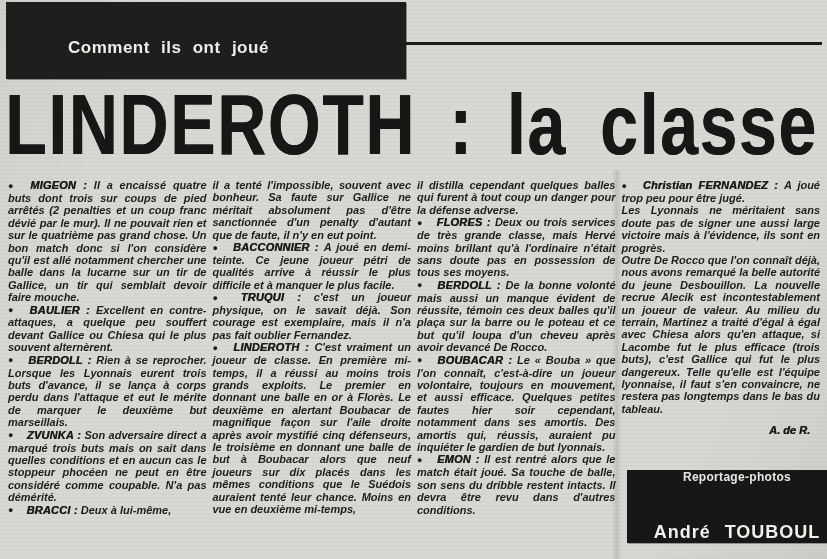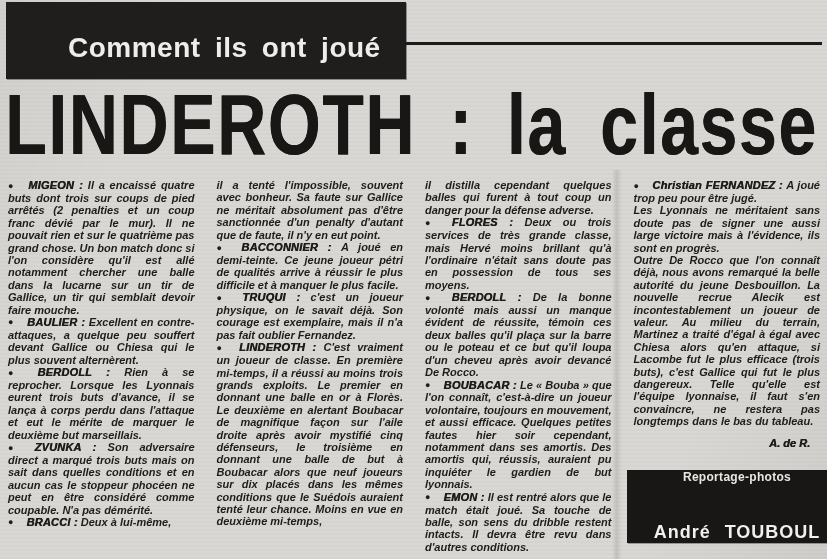--- a/index.html
+++ b/index.html
@@ -22,21 +22,21 @@
   }
   .banner{
     position:absolute;left:6px;top:2px;width:400px;height:77px;
     background:#1f1e1c;
     box-shadow:1px 1px 0 rgba(0,0,0,0.35);
     display:flex;align-items:center;
   }
   .banner-label{
     color:#eeedea;
     font-weight:bold;
-    font-size:28px;
+    font-size:17px;
     letter-spacing:0.5px;
     word-spacing:6px;
     padding-left:62px;
     padding-top:14px;
   }
   .rule{
     position:absolute;left:405px;top:42px;width:417px;height:3px;
     background:#1c1b19;
   }
   .headline{
@@ -47,21 +47,21 @@
     letter-spacing:2px;
     word-spacing:16px;
     white-space:nowrap;
     transform:scaleX(0.80);
     transform-origin:left center;
     color:#181715;
     text-shadow:0.5px 0 #181715;
   }
   .columns{
     position:absolute;left:8px;top:179px;width:812px;
-    display:flex;gap:22px;
+    display:flex;gap:6px;
   }
   .col{flex:1 1 0;min-width:0;}
   .para{
     margin:0;
     font-size:11px;
     line-height:12.4px;
     font-weight:bold;
     font-style:italic;
     text-align:justify;
     color:#1e1d1b;

